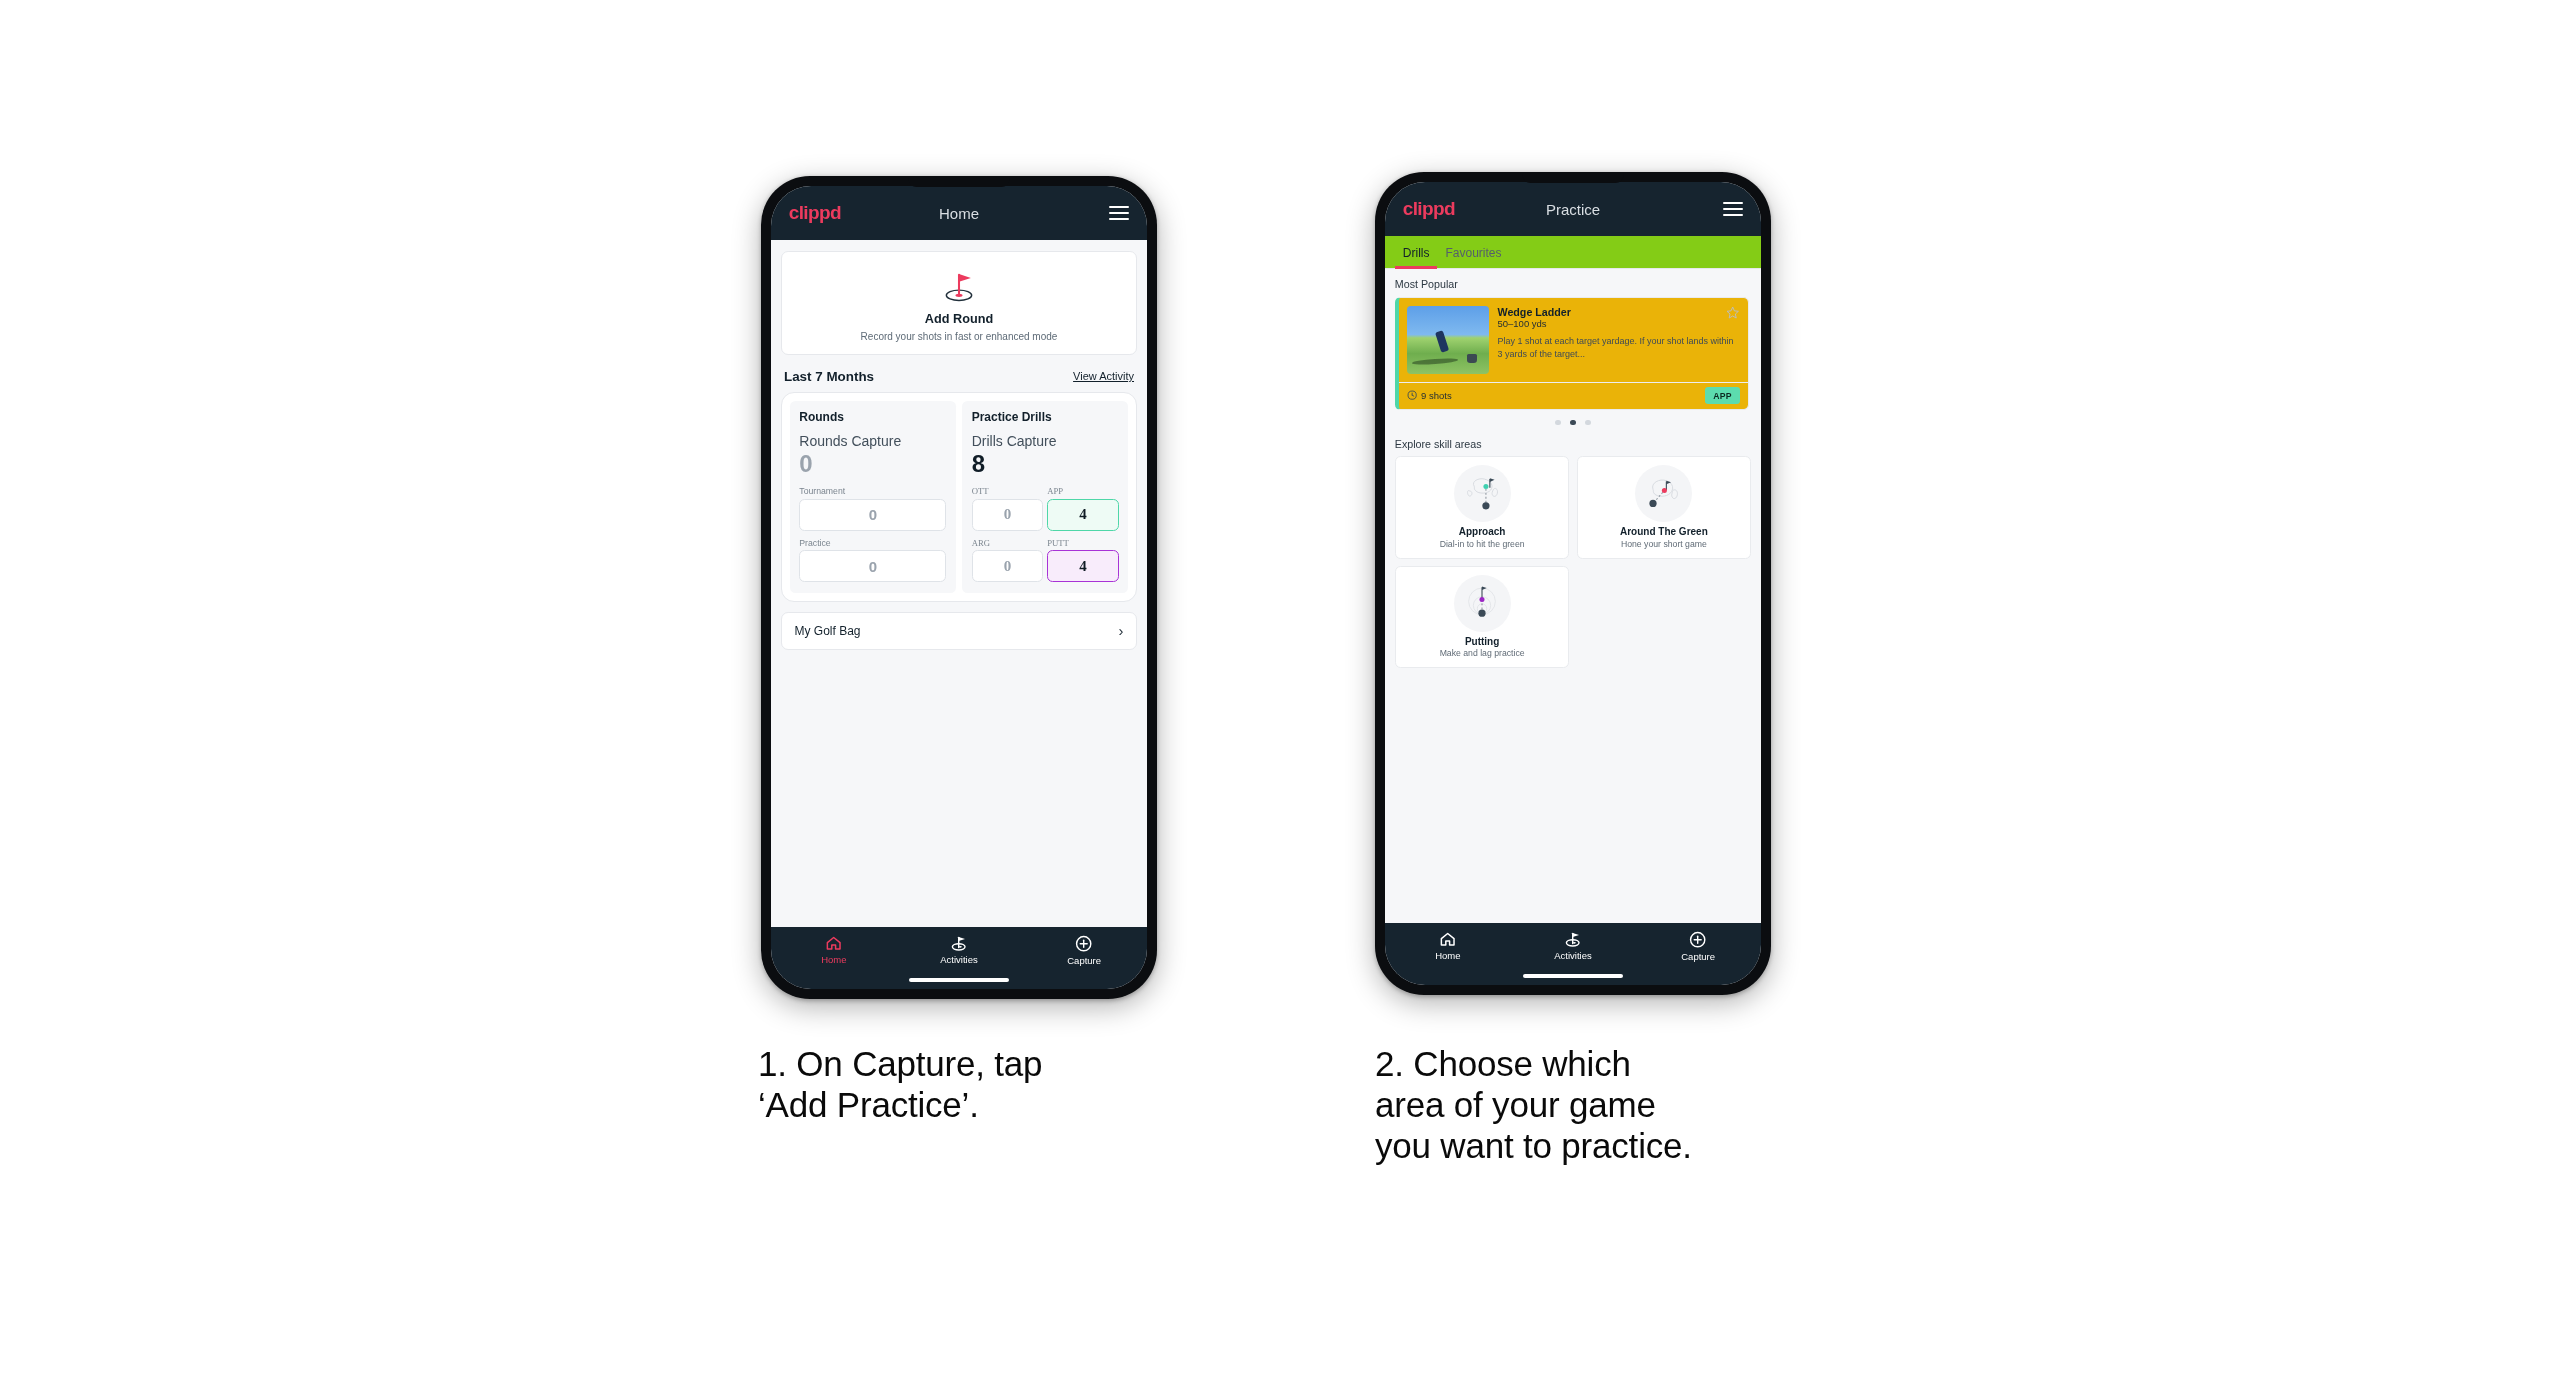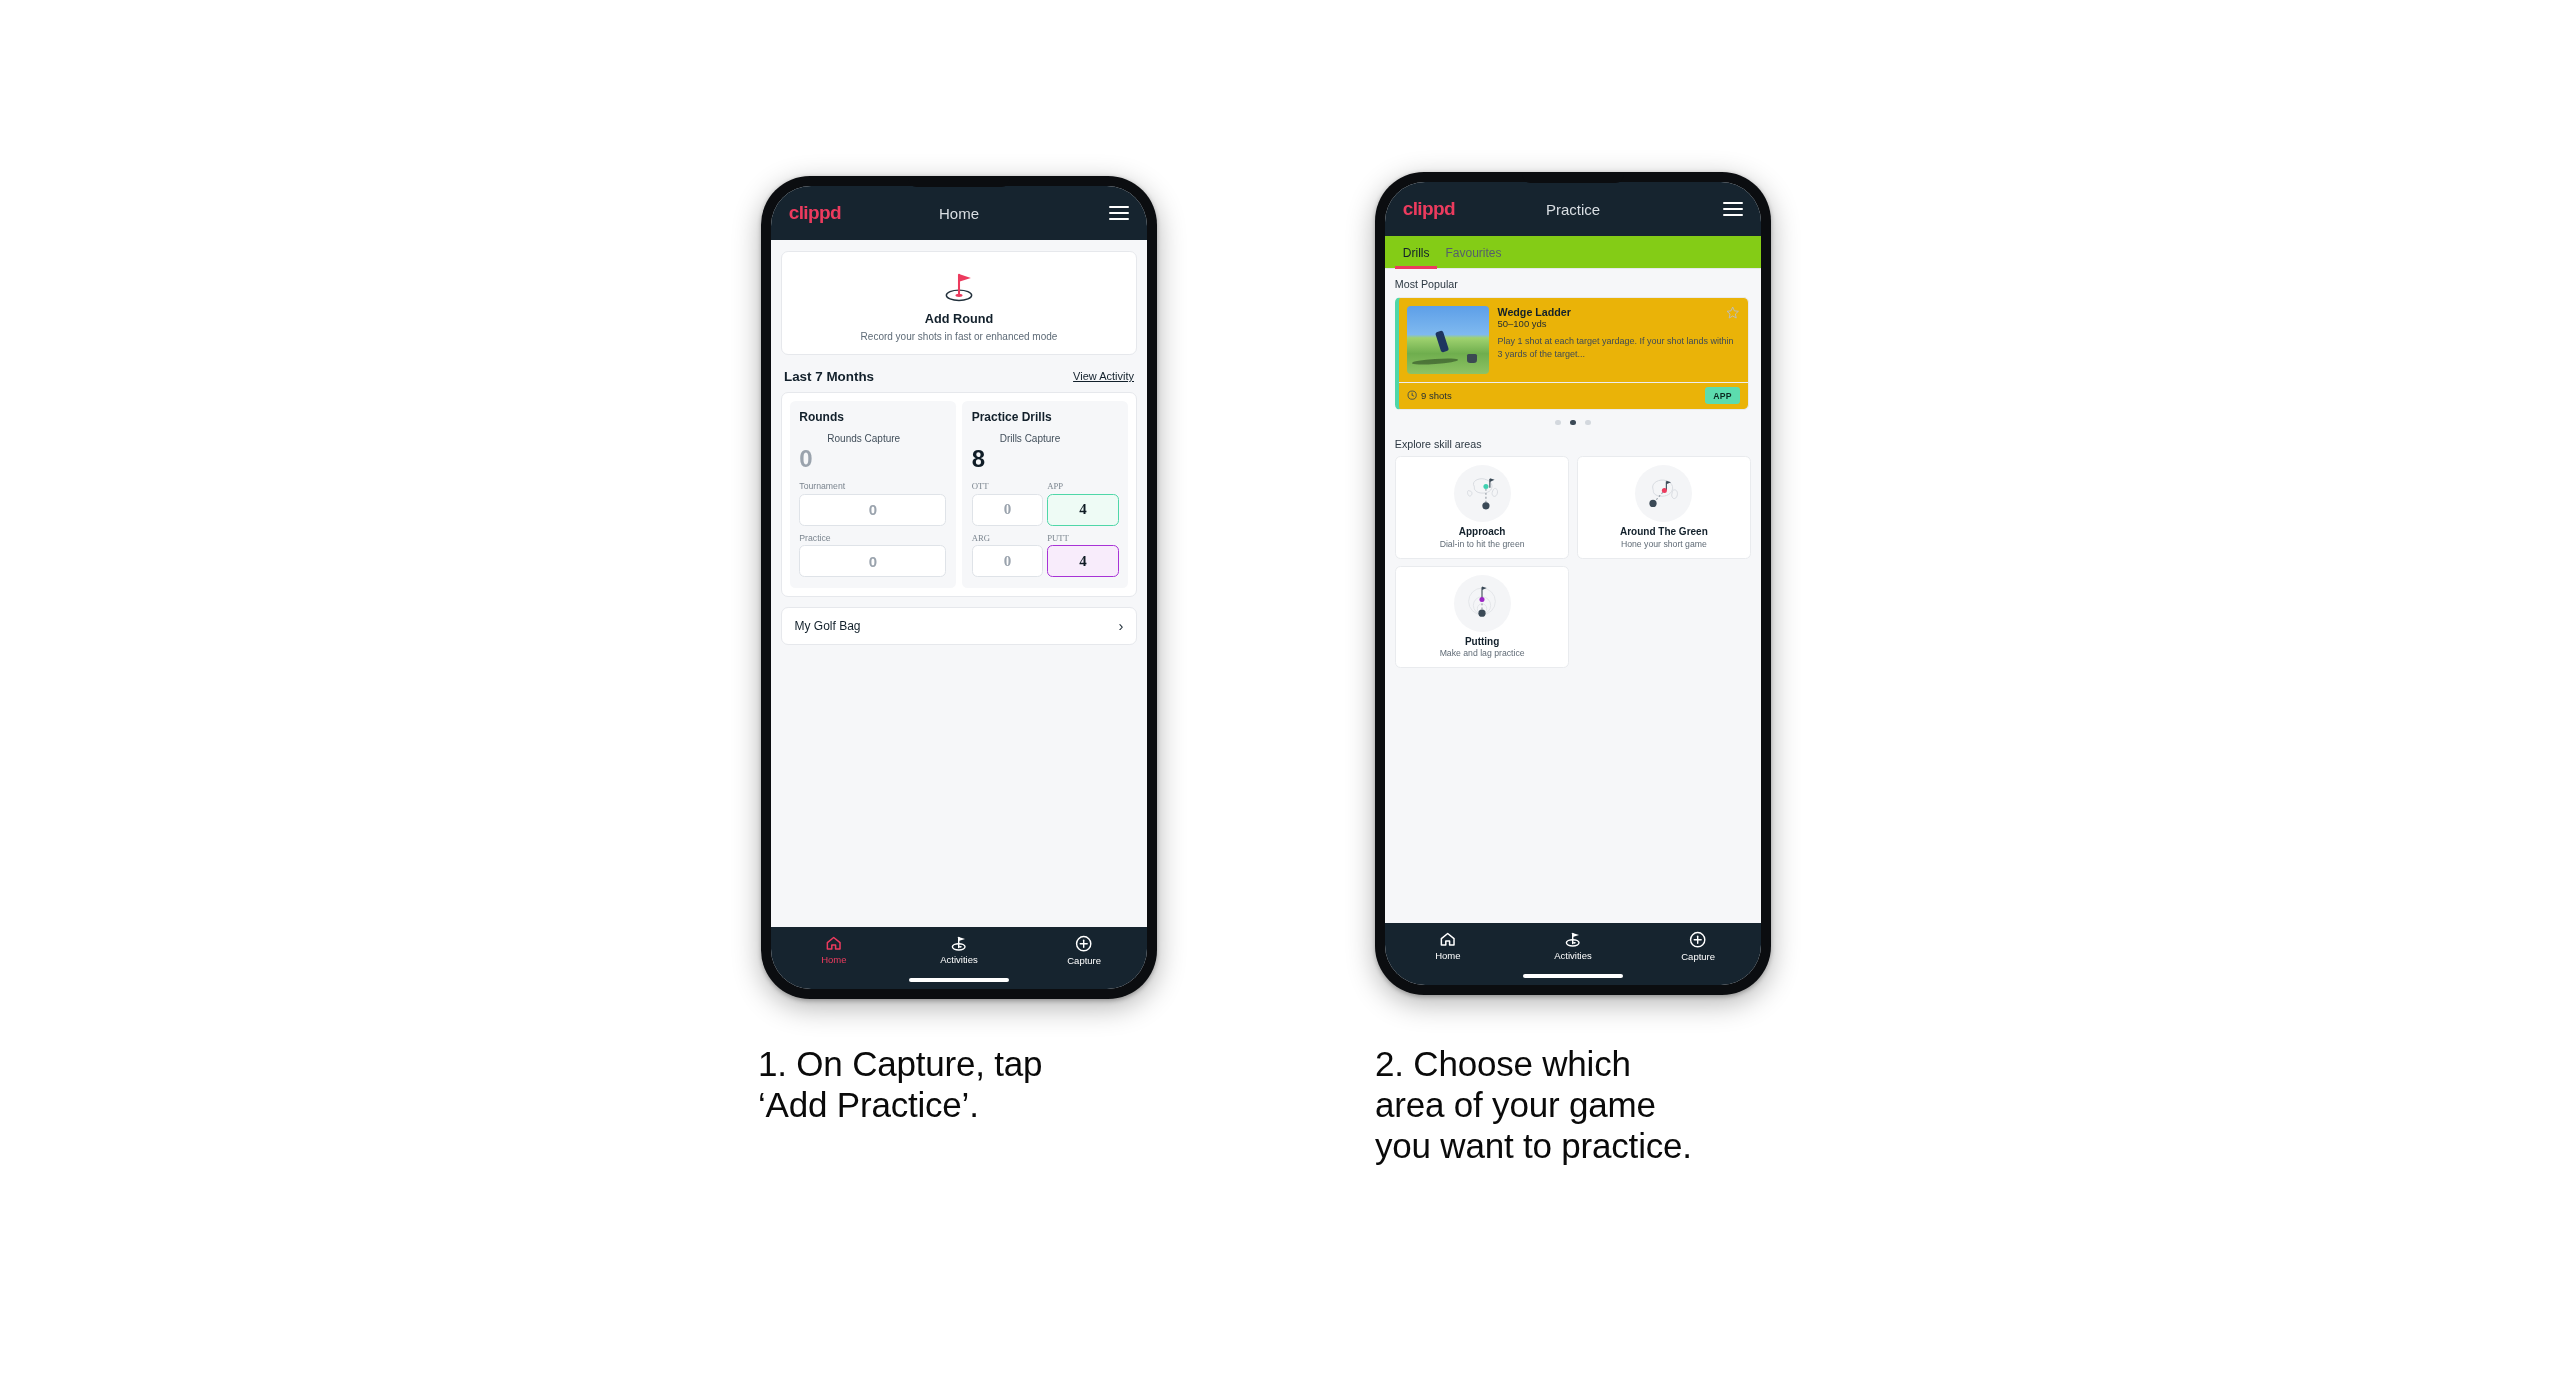--- a/index.html
+++ b/index.html
@@ -60,27 +60,27 @@
   .quick-sub { font-size: 10px; color: #5e6b77; line-height: 1.32; }
 
   .section-head {
     display: flex; align-items: center; justify-content: space-between;
     padding: 13.4px 12.7px 8px 12.7px;
   }
   .section-title { font-size: 13.4px; font-weight: 700; color: #12202b; }
   .section-link { font-size: 11px; color: #12202b; text-decoration: underline; }
 
   .stats-card {
-    margin: 0 9.5px; background: #fff; border: 0.8px solid #e6e8ec; border-radius: 7px;
+    margin: 0 9.5px; background: #fff; border: 0.8px solid #e6e8ec; border-radius: 13px;
     display: flex; padding: 8px;
   }
   .stats-col { flex: 1; background: #f6f7f9; border-radius: 5.5px; padding: 9.5px 9.5px 11px; }
   .stats-col + .stats-col { margin-left: 6.3px; }
   .stats-col-title { font-size: 12px; font-weight: 700; color: #12202b; margin-bottom: 8.7px; }
-  .stats-caption { font-size: 10px; color: #424f5b; margin-bottom: 1.6px; margin-left: 28px; }
+  .stats-caption { font-size: 14px; color: #424f5b; margin-bottom: 1.6px; }
   .stats-big { font-size: 24px; font-weight: 700; line-height: 1.05; margin-bottom: 10.3px; }
   .stats-big.zero { color: #9aa3ad; }
   .stats-big.val { color: #101d27; }
 
   .mini-label { font-size: 8.7px; color: #7b858f; margin-bottom: 2.4px; }
   .mini-box {
     height: 32px; border: 0.8px solid #dfe3e8; border-radius: 5.5px; background: #fff;
     display: flex; align-items: center; justify-content: center;
     font-size: 15px; font-weight: 700; color: #9aa3ad;
   }

